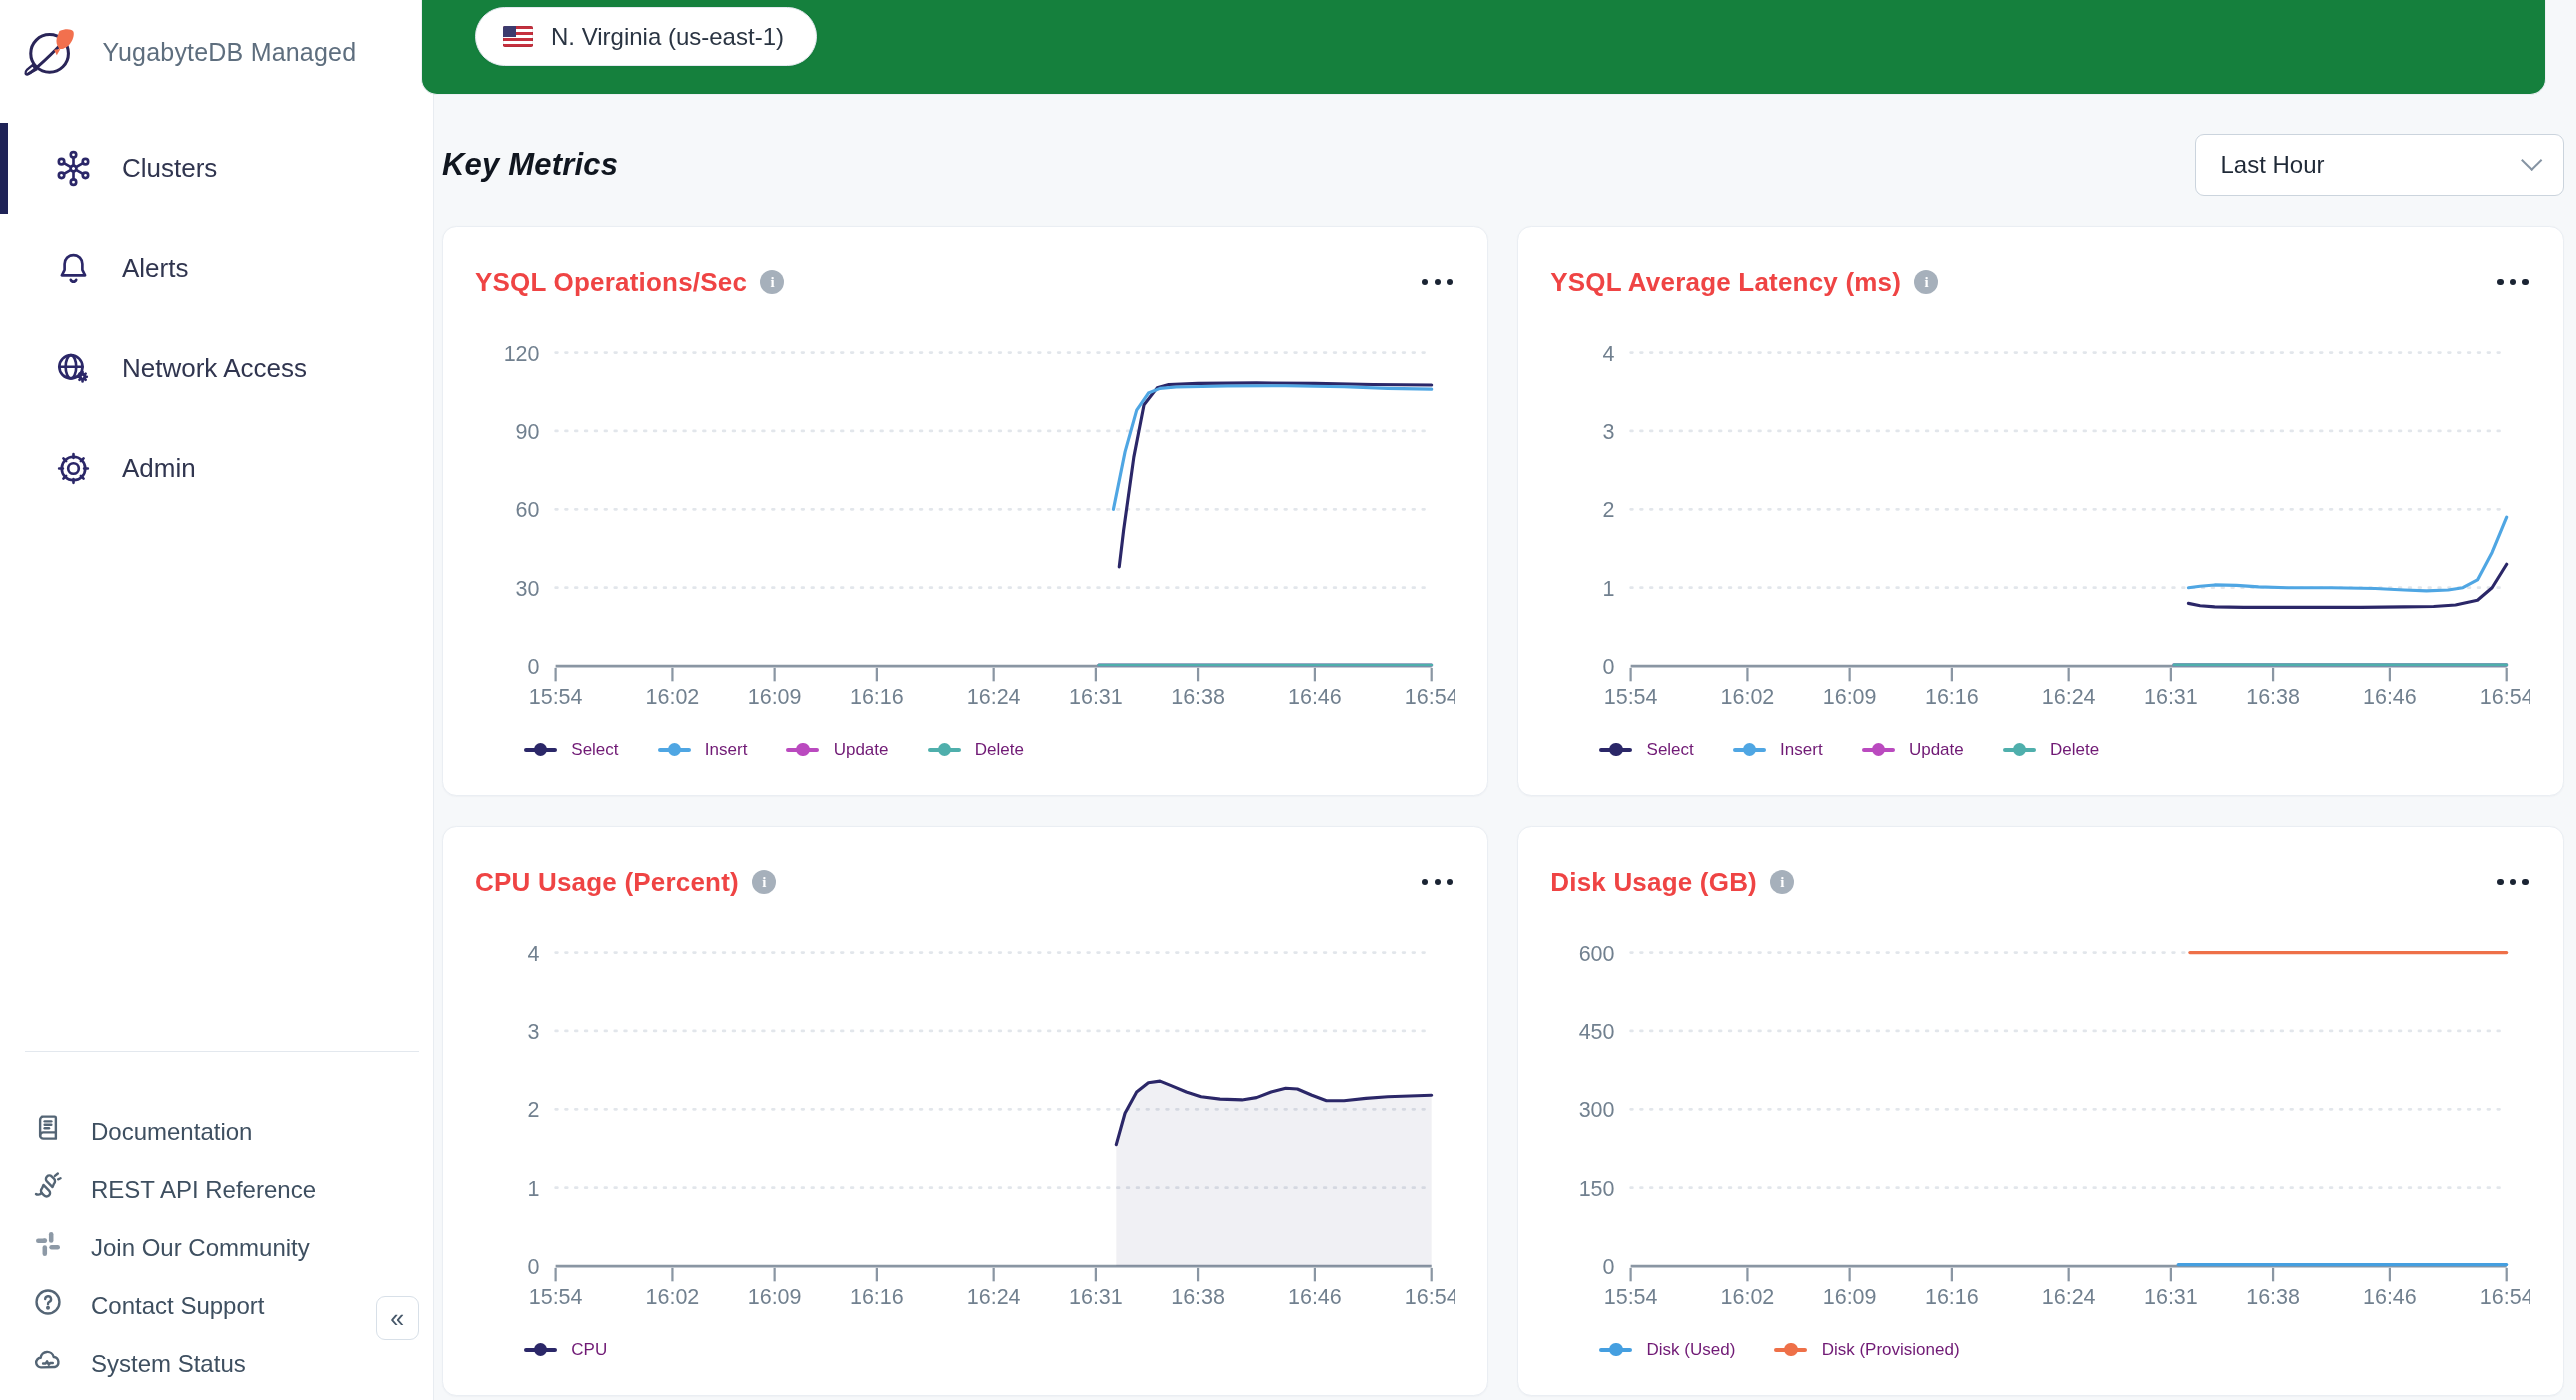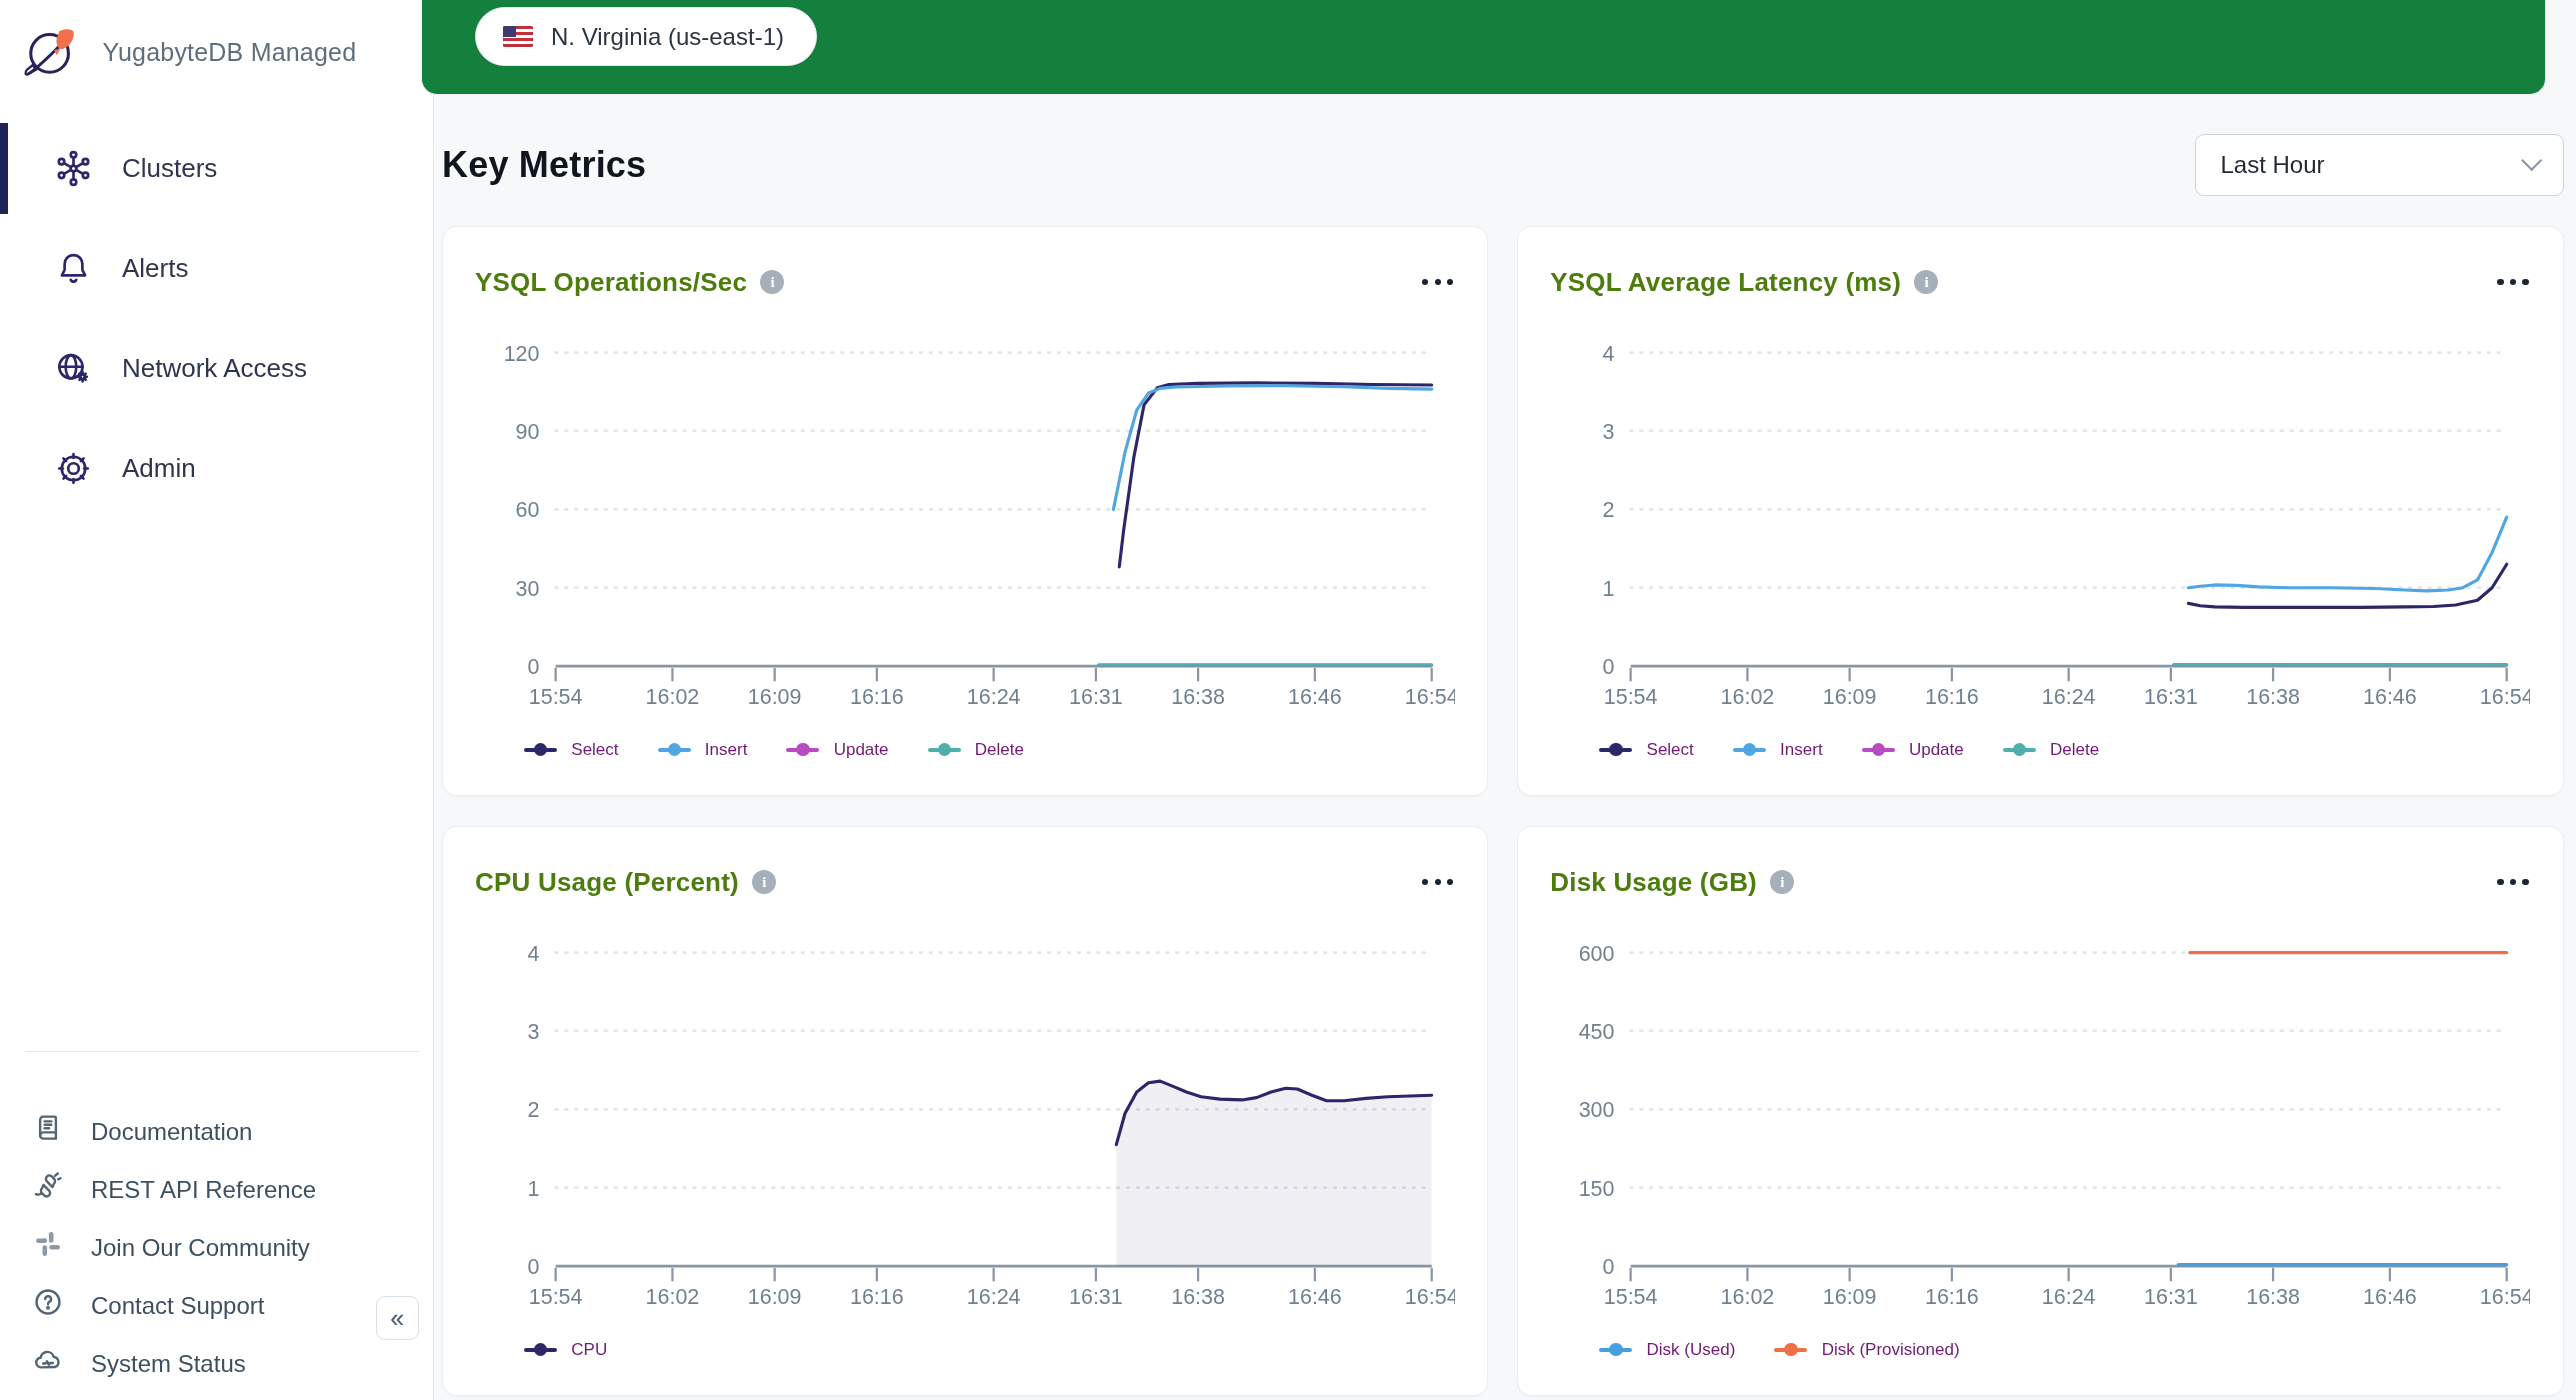--- a/index.html
+++ b/index.html
@@ -35,32 +35,32 @@
   .main{position:absolute;left:394px;top:0;right:0;bottom:0;}
   .top-panel{position:relative;margin:0 30px 0 27px;height:95px;background:#15803d;
     border-radius:0 0 16px 16px;border:0.9px solid #EDF0F4;border-top:none;box-sizing:border-box;text-decoration:underline;}
   .region-pill{position:absolute;left:53px;top:7.2px;height:59px;display:flex;align-items:center;gap:18px;
     padding:0 32px 0 27px;background:#fff;border:1.3px solid #E4E9F0;border-radius:30px;
     font-size:24px;color:#2A3442;box-shadow:0 0.9px 2.7px rgba(16,30,54,.05);cursor:pointer;box-sizing:border-box;}
   .us-flag{position:relative;width:30px;height:20.6px;border-radius:1.8px;overflow:hidden;flex:0 0 auto;
     background:repeating-linear-gradient(180deg,#C5303E 0 3px,#FFF 3px 6px);box-shadow:0 0 0 0.9px rgba(0,0,0,.08) inset;}
   .us-flag::before{content:"";position:absolute;left:0;top:0;width:13.4px;height:10.7px;background:#3C3B6E;}
   .toolbar{display:flex;justify-content:space-between;align-items:center;margin:38px 12.5px 0 48px;height:63px;}
-  .page-title{font-size:36px;font-weight:700;color:#10161F;letter-spacing:0.2px;}
+  .page-title{font-size:31px;font-weight:700;color:#10161F;letter-spacing:0.2px;font-style:italic;}
   .time-select{width:369px;height:62px;background:#fff;border:1.3px solid #CBD4DD;border-radius:9px;
     display:flex;align-items:center;justify-content:space-between;padding:0 23px 0 25px;
     font-size:24px;color:#1F2937;cursor:pointer;box-sizing:border-box;}
   .chev{width:13.4px;height:13.4px;border-right:2.3px solid #8694A3;border-bottom:2.3px solid #8694A3;
     transform:rotate(45deg);margin-top:-7.2px;}
   
   .grid{margin:30px 12.5px 0 48px;display:grid;grid-template-columns:1fr 1fr;column-gap:29px;row-gap:30px;}
   .card{background:#fff;border:0.9px solid #EAEEF3;border-radius:14.3px;padding:27px 32px 0;height:570px;
     box-sizing:border-box;box-shadow:0 0.9px 1.8px rgba(16,30,54,.03);}
   .card-head{display:flex;align-items:center;height:56px;}
-  .card-title{font-size:26px;font-weight:700;color:#4d7c0f;letter-spacing:0.2px;}
+  .card-title{font-size:26px;font-weight:700;color:#ef4444;letter-spacing:0.2px;}
   .info-dot{width:24px;height:24px;margin-left:13.4px;border-radius:50%;background:#A6B0BB;color:#fff;
     display:flex;align-items:center;justify-content:center;font-size:15px;font-weight:700;cursor:pointer;flex:0 0 auto;}
   .info-dot::after{content:"i";font-family:"Liberation Serif",serif;}
   .spacer{flex:1;}
   .more-btn{display:flex;gap:6.3px;align-items:center;cursor:pointer;padding:9px 1.8px;}
   .more-btn i{width:6.3px;height:6.3px;border-radius:50%;background:#1A2433;}
   svg.chart{display:block;width:980px;height:387px;margin-top:12.5px;}
   .legend{display:flex;align-items:center;gap:39px;margin:30px 0 0 49px;}
   .legend-item{display:flex;align-items:center;gap:14.3px;cursor:pointer;}
   .lg-marker{position:relative;width:33px;height:14.3px;flex:0 0 auto;}

